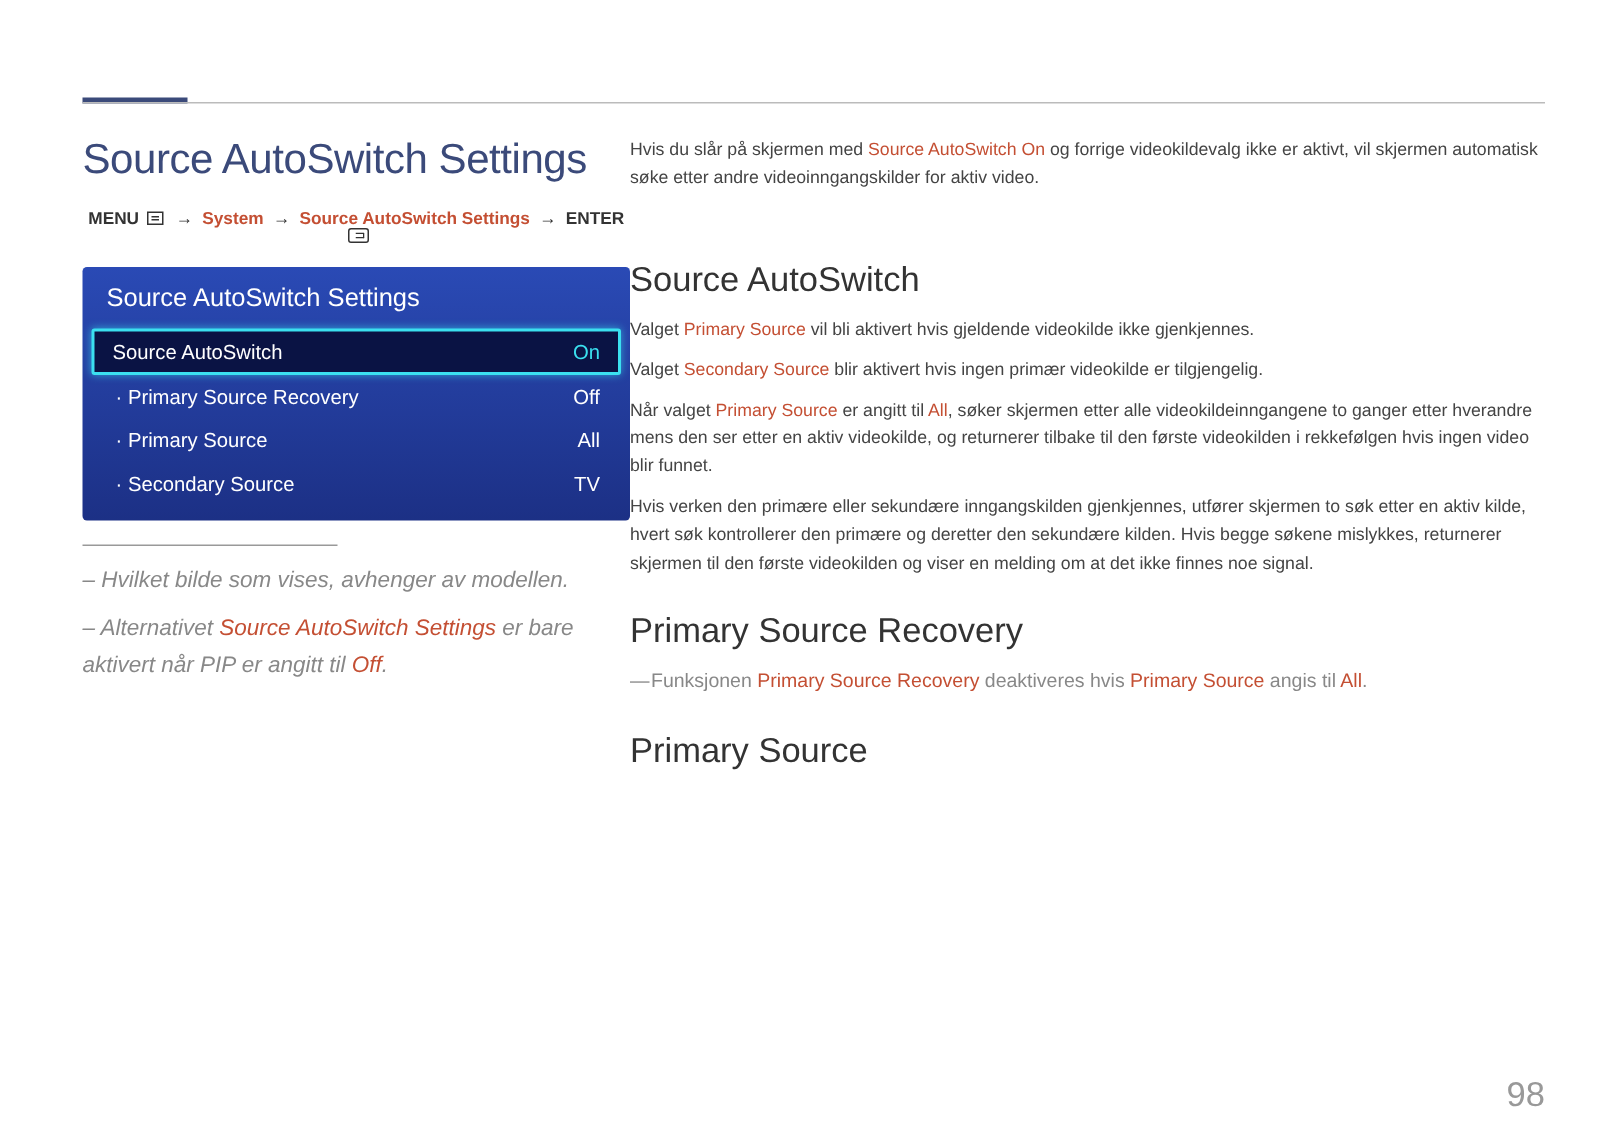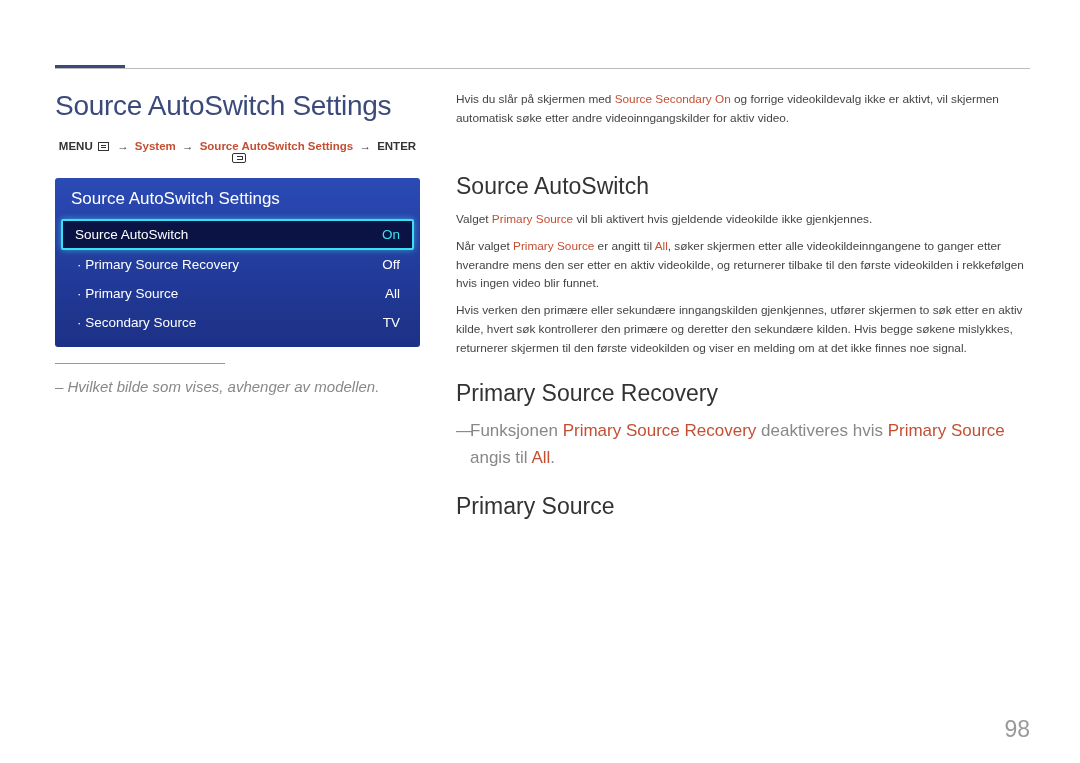--- a/index.html
+++ b/index.html
@@ -27,21 +27,20 @@
     height: 4px;
     background: #3b4a7a;
   }
   .page {
     position: absolute;
     top: 90px;
     left: 55px;
     right: 50px;
     bottom: 30px;
     display: flex;
-    gap: 36px;
   }
   .left-col { width: 365px; flex: 0 0 365px; }
   .right-col { flex: 1; }
 
   h1.title {
     font-size: 28px;
     font-weight: 400;
     color: #3b4a7a;
     margin-bottom: 18px;
     letter-spacing: -0.3px;
@@ -143,21 +142,21 @@
   }
   .right-col .hl { color: #c44f33; }
   h2.section {
     font-size: 23px;
     font-weight: 400;
     color: #333;
     margin: 22px 0 10px;
   }
   h2.section.first { margin-top: 45px; }
   .note {
-    font-size: 17px;
+    font-size: 13px;
     color: #888;
     line-height: 1.6;
     position: relative;
     padding-left: 14px;
   }
   .note::before {
     content: "―";
     position: absolute;
     left: 0; top: 0;
     color: #888;
@@ -211,30 +210,36 @@
         <span class="value">All</span>
       </div>
       <div class="osd-row">
         <span class="label">Secondary Source</span>
         <span class="value">TV</span>
       </div>
     </div>
 
     <div class="footnote-rule"></div>
     <div class="footnote">Hvilket bilde som vises, avhenger av modellen.</div>
+    <div class="footnote">
+      <span>Alternativet </span><span class="hl">Source AutoSwitch Settings</span><span> er bare aktivert når PIP er angitt til </span><span class="hl">Off</span><span>.</span>
+    </div>
   </div>
 
   <div class="right-col">
     <p>
-      <span>Hvis du slår på skjermen med </span><span class="hl">Source Secondary On</span><span> og forrige videokildevalg ikke er aktivt, vil skjermen automatisk søke etter andre videoinngangskilder for aktiv video.</span>
+      <span>Hvis du slår på skjermen med </span><span class="hl">Source AutoSwitch On</span><span> og forrige videokildevalg ikke er aktivt, vil skjermen automatisk søke etter andre videoinngangskilder for aktiv video.</span>
     </p>
 
     <h2 class="section first">Source AutoSwitch</h2>
     <p>
       <span>Valget </span><span class="hl">Primary Source</span><span> vil bli aktivert hvis gjeldende videokilde ikke gjenkjennes.</span>
+    </p>
+    <p>
+      <span>Valget </span><span class="hl">Secondary Source</span><span> blir aktivert hvis ingen primær videokilde er tilgjengelig.</span>
     </p>
     <p>
       <span>Når valget </span><span class="hl">Primary Source</span><span> er angitt til </span><span class="hl">All</span><span>, søker skjermen etter alle videokildeinngangene to ganger etter hverandre mens den ser etter en aktiv videokilde, og returnerer tilbake til den første videokilden i rekkefølgen hvis ingen video blir funnet.</span>
     </p>
     <p>Hvis verken den primære eller sekundære inngangskilden gjenkjennes, utfører skjermen to søk etter en aktiv kilde, hvert søk kontrollerer den primære og deretter den sekundære kilden. Hvis begge søkene mislykkes, returnerer skjermen til den første videokilden og viser en melding om at det ikke finnes noe signal.</p>
 
     <h2 class="section">Primary Source Recovery</h2>
     <div class="note">
       <span>Funksjonen </span><span class="hl">Primary Source Recovery</span><span> deaktiveres hvis </span><span class="hl">Primary Source</span><span> angis til </span><span class="hl">All</span><span>.</span>
     </div>

